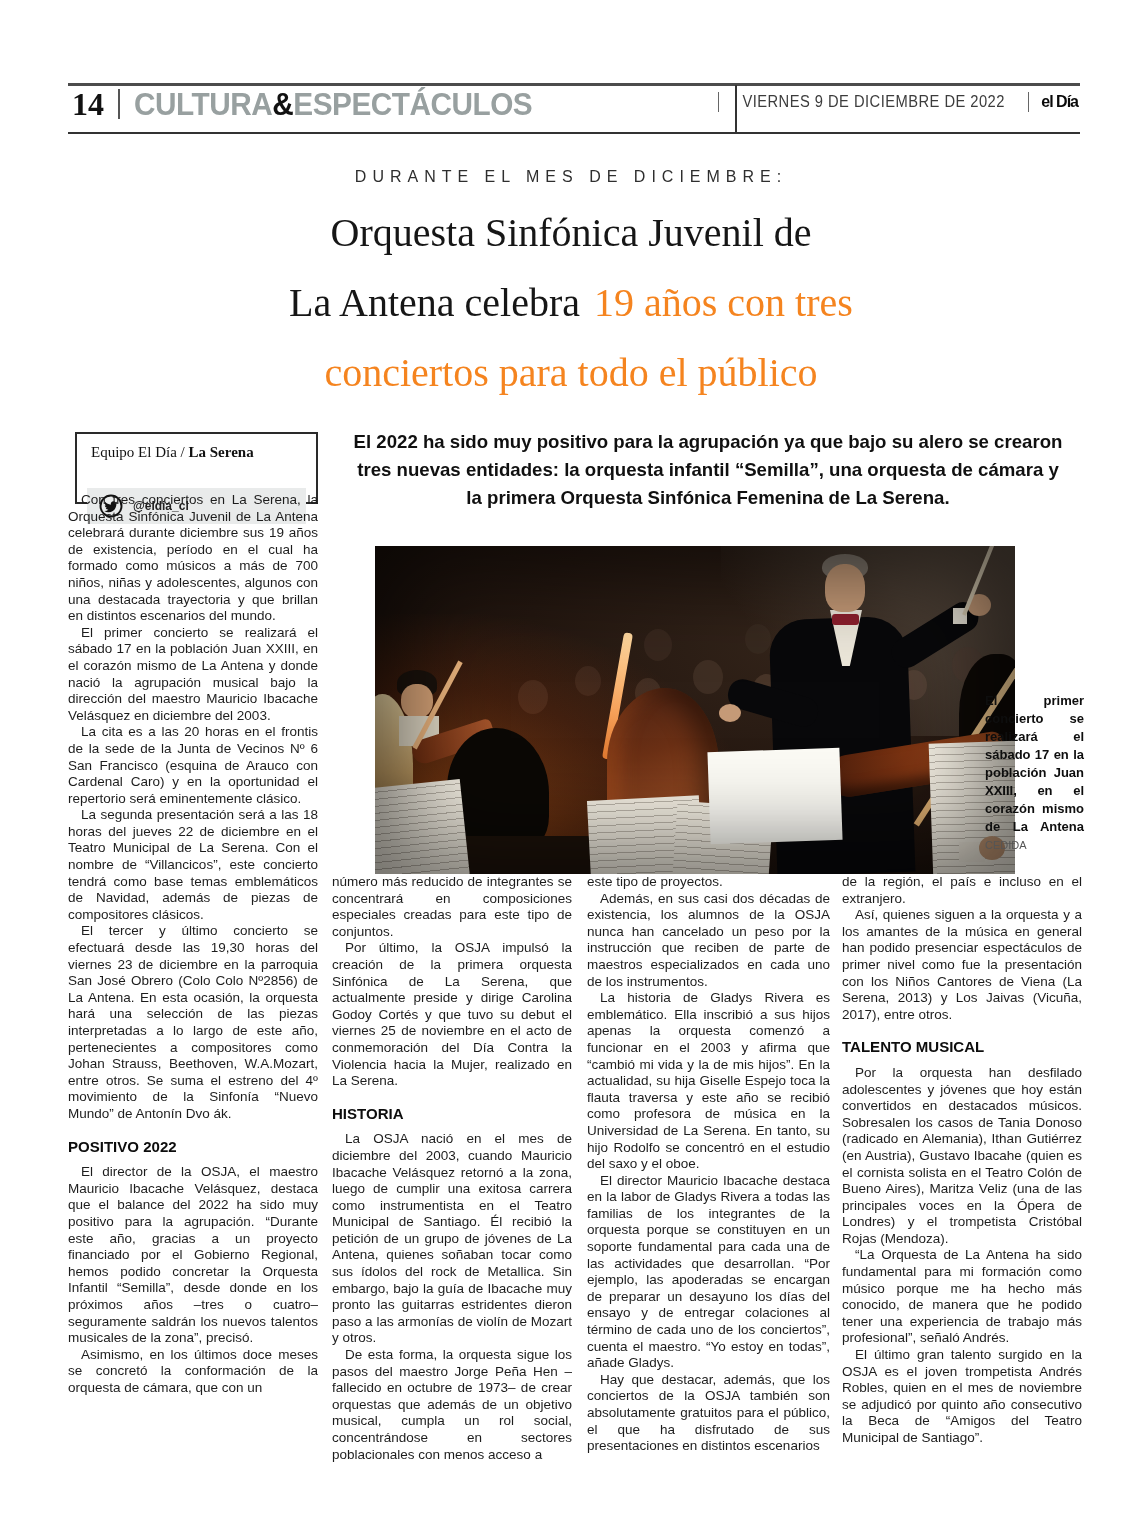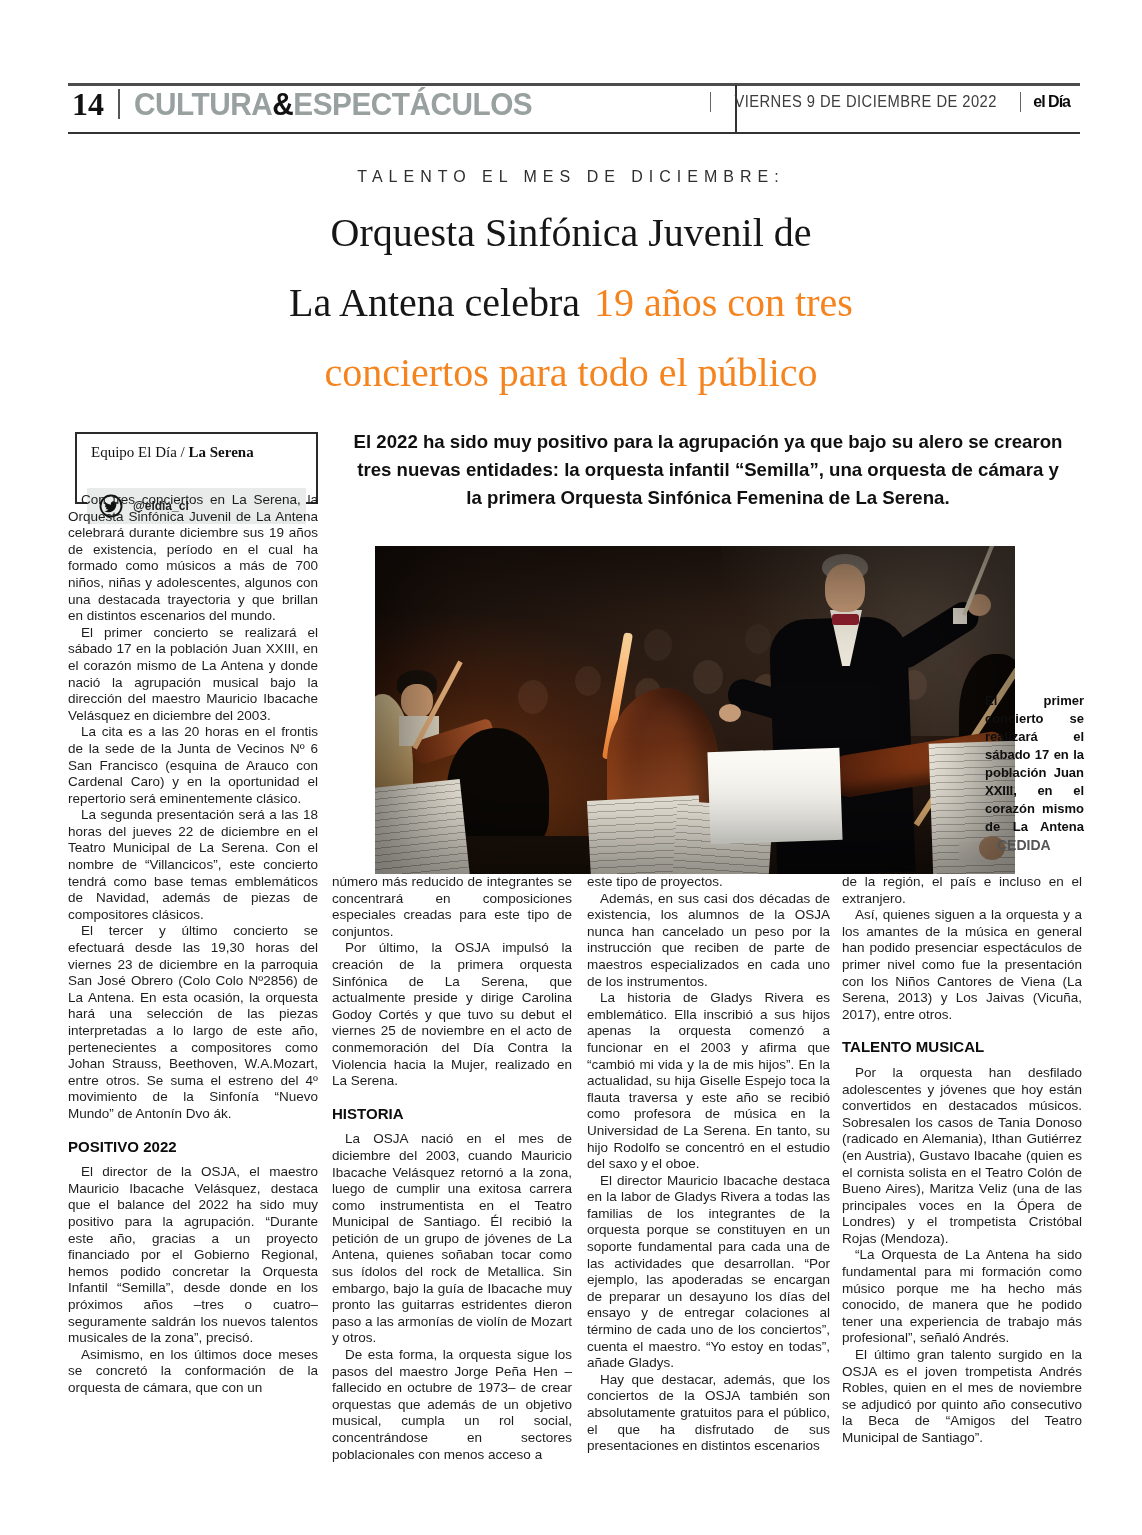--- a/index.html
+++ b/index.html
@@ -10,21 +10,21 @@
   .rule-top{position:absolute;left:68px;right:62px;top:83px;height:3px;background:#4c4c4c;}
   .rule-bottom{position:absolute;left:68px;right:62px;top:132px;height:2px;background:#333;}
   .mast-divider{position:absolute;left:735px;top:85px;height:47px;width:2px;background:#333;}
   .mast-left{position:absolute;left:72px;top:88px;display:flex;align-items:center;gap:14px;}
   .pagenum{font-family:"Liberation Serif",serif;font-size:32px;font-weight:bold;color:#111;line-height:1;}
   .pg-bar{width:2px;height:30px;background:#555;}
   .section-title{margin:0;font-size:31px;font-weight:bold;letter-spacing:-0.5px;line-height:1;
                  transform:scaleX(0.96);transform-origin:left;}
   .sec-gray{color:#98a0a0;}
   .sec-amp{color:#111;}
-  .mast-right{position:absolute;right:72px;top:92px;display:flex;align-items:center;gap:12px;}
+  .mast-right{position:absolute;right:64px;top:92px;display:flex;align-items:center;gap:12px;}
   .vbar{width:1px;height:20px;background:#666;}
   .issue-date{font-size:16px;color:#3c3c3c;letter-spacing:0.5px;transform:scaleX(0.92);}
   .brand{font-size:16px;font-weight:bold;color:#0a0a0a;letter-spacing:-1px;}
 
   
   .kicker{position:absolute;left:0;right:0;top:168px;text-align:center;font-size:16px;color:#2e2e2e;
           letter-spacing:6px;}
   .headline{position:absolute;left:60px;right:60px;top:198px;text-align:center;
             font-family:"Liberation Serif",serif;font-size:40px;line-height:70px;font-weight:normal;margin:0;}
   .hl-black{color:#161616;}
@@ -96,21 +96,21 @@
   .s1{left:-12px;top:238px;width:102px;height:96px;transform:rotate(-6deg);}
   .s2{left:214px;top:252px;width:112px;height:82px;transform:rotate(-3deg);}
   .s3{left:300px;top:258px;width:96px;height:74px;transform:rotate(4deg);}
   .s4{left:334px;top:204px;width:132px;height:92px;background:#fcfbf5;transform:rotate(-2deg);}
   .s5{left:556px;top:196px;width:96px;height:138px;transform:rotate(-2deg);}
   .ph-vignette{left:0;top:0;width:100%;height:100%;box-shadow:inset 0 0 90px 28px rgba(0,0,0,0.55);}
 
   
   .caption{position:absolute;left:985px;top:692px;width:99px;margin:0;font-weight:bold;font-size:13px;
            line-height:18px;text-align:justify;color:#0e0e0e;}
-  .credit{font-size:14px;color:#555;margin-left:12px;font-weight:bold;}
+  .credit{font-size:11px;color:#555;margin-left:0;font-weight:normal;}
 
   
   .col{position:absolute;font-size:13.5px;line-height:16.6px;text-align:justify;color:#1d1d1d;
        -webkit-hyphens:auto;hyphens:auto;}
   .col-1{left:68px;top:492px;width:250px;}
   .col-2{left:332px;top:874px;width:240px;}
   .col-3{left:587px;top:874px;width:243px;}
   .col-4{left:842px;top:874px;width:240px;}
   .col p{margin:0;text-indent:13px;}
   .col p.cont{text-indent:0;}
@@ -130,21 +130,21 @@
   </div>
   <div class="mast-divider"></div>
   <div class="mast-right">
     <span class="vbar"></span>
     <span class="issue-date">VIERNES 9 DE DICIEMBRE DE 2022</span>
     <span class="vbar"></span>
     <span class="brand">el Día</span>
   </div>
   <div class="rule-bottom"></div>
 
-  <div class="kicker">TALENTO EL MES DE DICIEMBRE:</div>
+  <div class="kicker">DURANTE EL MES DE DICIEMBRE:</div>
   <h1 class="headline">
     <span class="hl-black">Orquesta Sinfónica Juvenil de</span><br>
     <span class="hl-black">La Antena celebra</span><span class="hl-sp"></span><span class="hl-orange">19 años con tres</span><br>
     <span class="hl-orange">conciertos para todo el público</span>
   </h1>
 
   <div class="byline-box">
     <div class="byline-line">
       <span>Equipo El Día /</span>
       <span class="byline-loc">La Serena</span>

